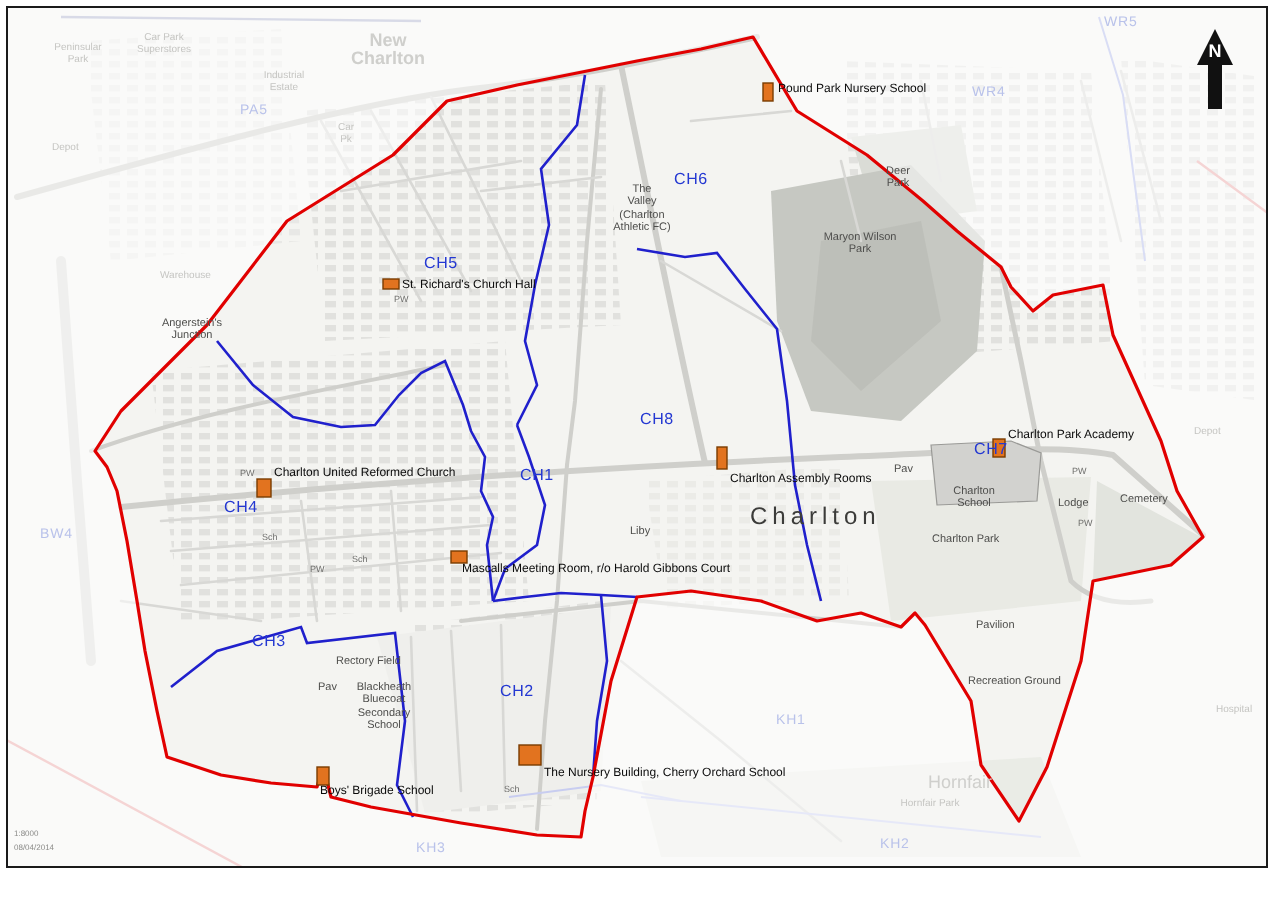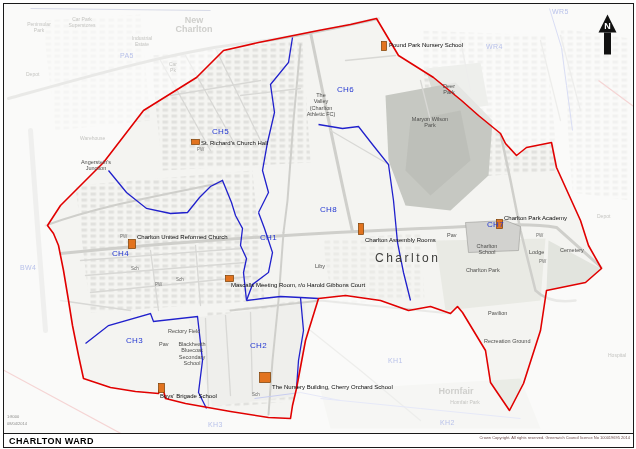--- a/index.html
+++ b/index.html
@@ -163,34 +163,34 @@
       <div class="lbl f c" style="left:82px;top:17px">Car Park
 Superstores</div>
       <div class="lbl f c" style="left:142px;top:36px">Industrial
 Estate</div>
       <div class="lbl f" style="left:26px;top:72px">Depot</div>
       <div class="lbl f c" style="left:173px;top:62px">Car
 Pk</div>
       <div class="lbl f" style="left:80px;top:136px">Warehouse</div>
       <div class="lbl f" style="left:597px;top:214px">Depot</div>
       <div class="lbl f" style="left:608px;top:353px">Hospital</div>
-      <div class="lbl f2 c" style="left:456px;top:387px;font-weight:bold">Hornfair</div>
+      <div class="lbl f2 c" style="left:480px;top:387px;font-weight:normal">Hornfair</div>
       <div class="lbl f c" style="left:465px;top:400px">Hornfair Park</div>
 
       <div class="lbl dc" style="left:120px;top:52px">PA5</div>
       <div class="lbl dc" style="left:486px;top:43px">WR4</div>
       <div class="lbl dc" style="left:552px;top:8px">WR5</div>
       <div class="lbl dc" style="left:20px;top:264px">BW4</div>
       <div class="lbl dc" style="left:388px;top:357px">KH1</div>
       <div class="lbl dc" style="left:440px;top:419px">KH2</div>
       <div class="lbl dc" style="left:208px;top:421px">KH3</div>
 
       <div class="lbl ch" style="left:260px;top:233px">CH1</div>
       <div class="lbl ch" style="left:250px;top:341px">CH2</div>
-      <div class="lbl ch" style="left:126px;top:336px">CH3</div>
+      <div class="lbl ch" style="left:126px;top:316px">CH3</div>
       <div class="lbl ch" style="left:112px;top:249px">CH4</div>
       <div class="lbl ch" style="left:212px;top:127px">CH5</div>
       <div class="lbl ch" style="left:337px;top:85px">CH6</div>
       <div class="lbl ch" style="left:487px;top:220px">CH7</div>
       <div class="lbl ch" style="left:320px;top:205px">CH8</div>
 
       <div class="lbl poi" style="left:389px;top:42px">Pound Park Nursery School</div>
       <div class="lbl poi" style="left:201px;top:140px">St. Richard's Church Hall</div>
       <div class="lbl poi" style="left:137px;top:234px">Charlton United Reformed Church</div>
       <div class="lbl poi" style="left:365px;top:237px">Charlton Assembly Rooms</div>
@@ -233,17 +233,13 @@
       <div class="lbl sm" style="left:176px;top:277px">Sch</div>
       <div class="lbl sm" style="left:252px;top:392px">Sch</div>
       <div class="lbl sm" style="left:536px;top:233px">PW</div>
       <div class="lbl sm" style="left:539px;top:259px">PW</div>
 
       <div class="lbl meta" style="left:7px;top:415px">1:8000</div>
       <div class="lbl meta" style="left:7px;top:422px">08/04/2014</div>
     </div>
   </div>
 
-  <div id="title-bar">
-    <div id="ward-title">CHARLTON WARD</div>
-    <div id="copyright">Crown Copyright. All rights reserved. Greenwich Council licence No 100019695 2014</div>
-  </div>
 </div>
 
 </body></html>

